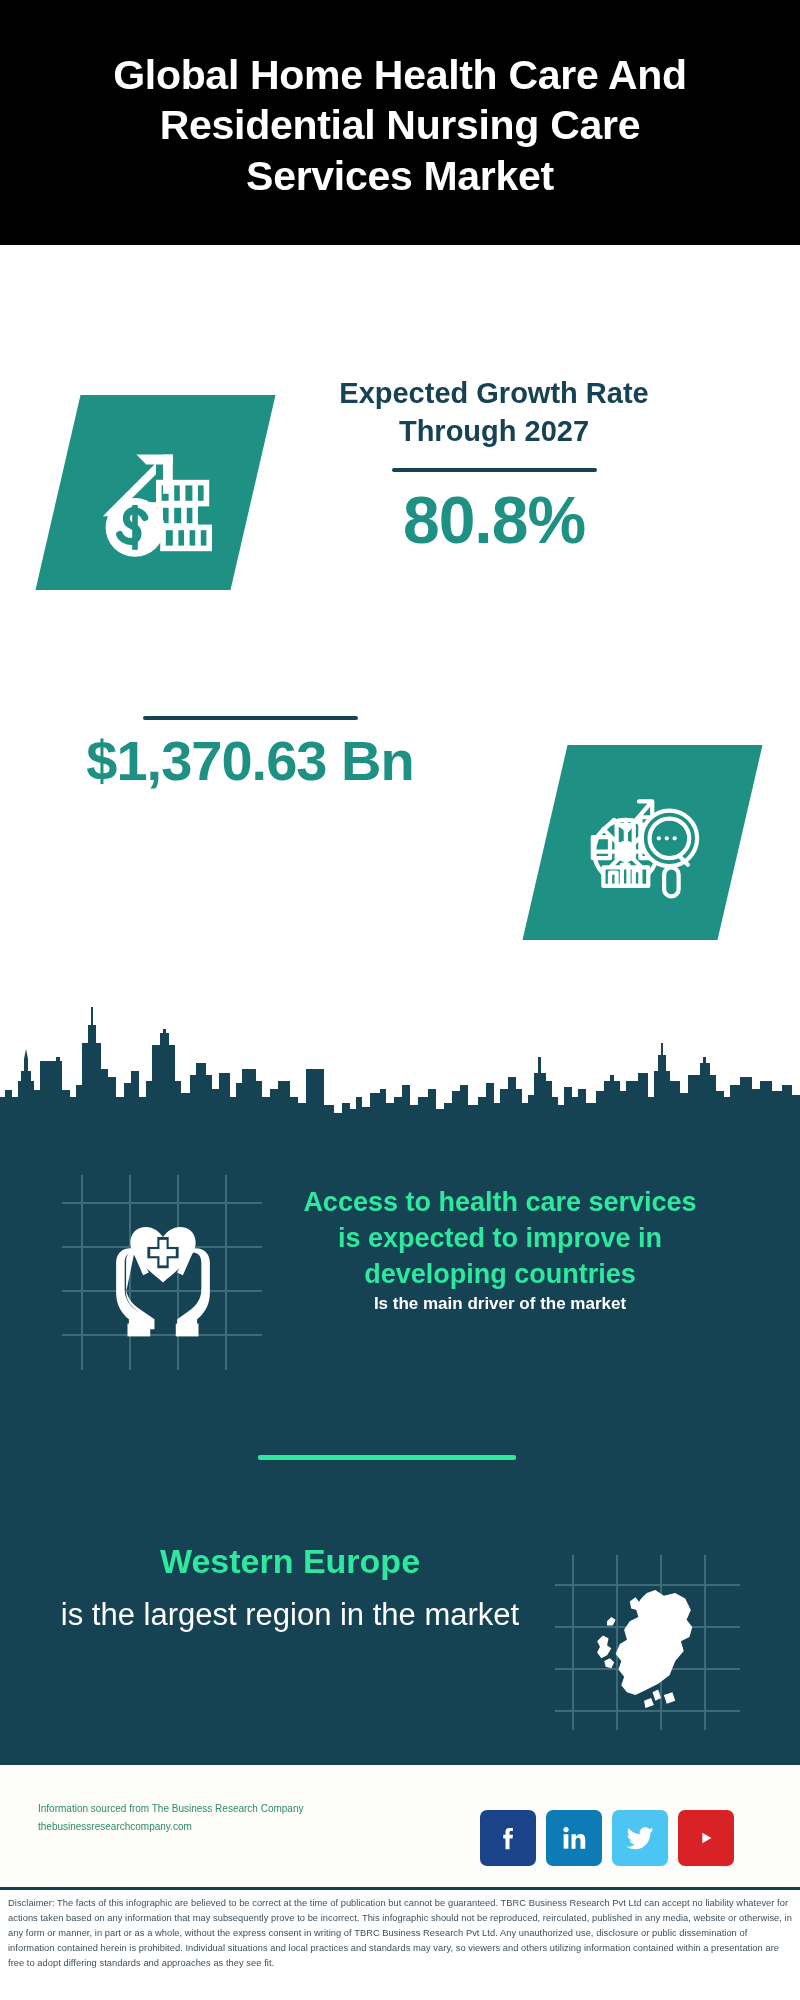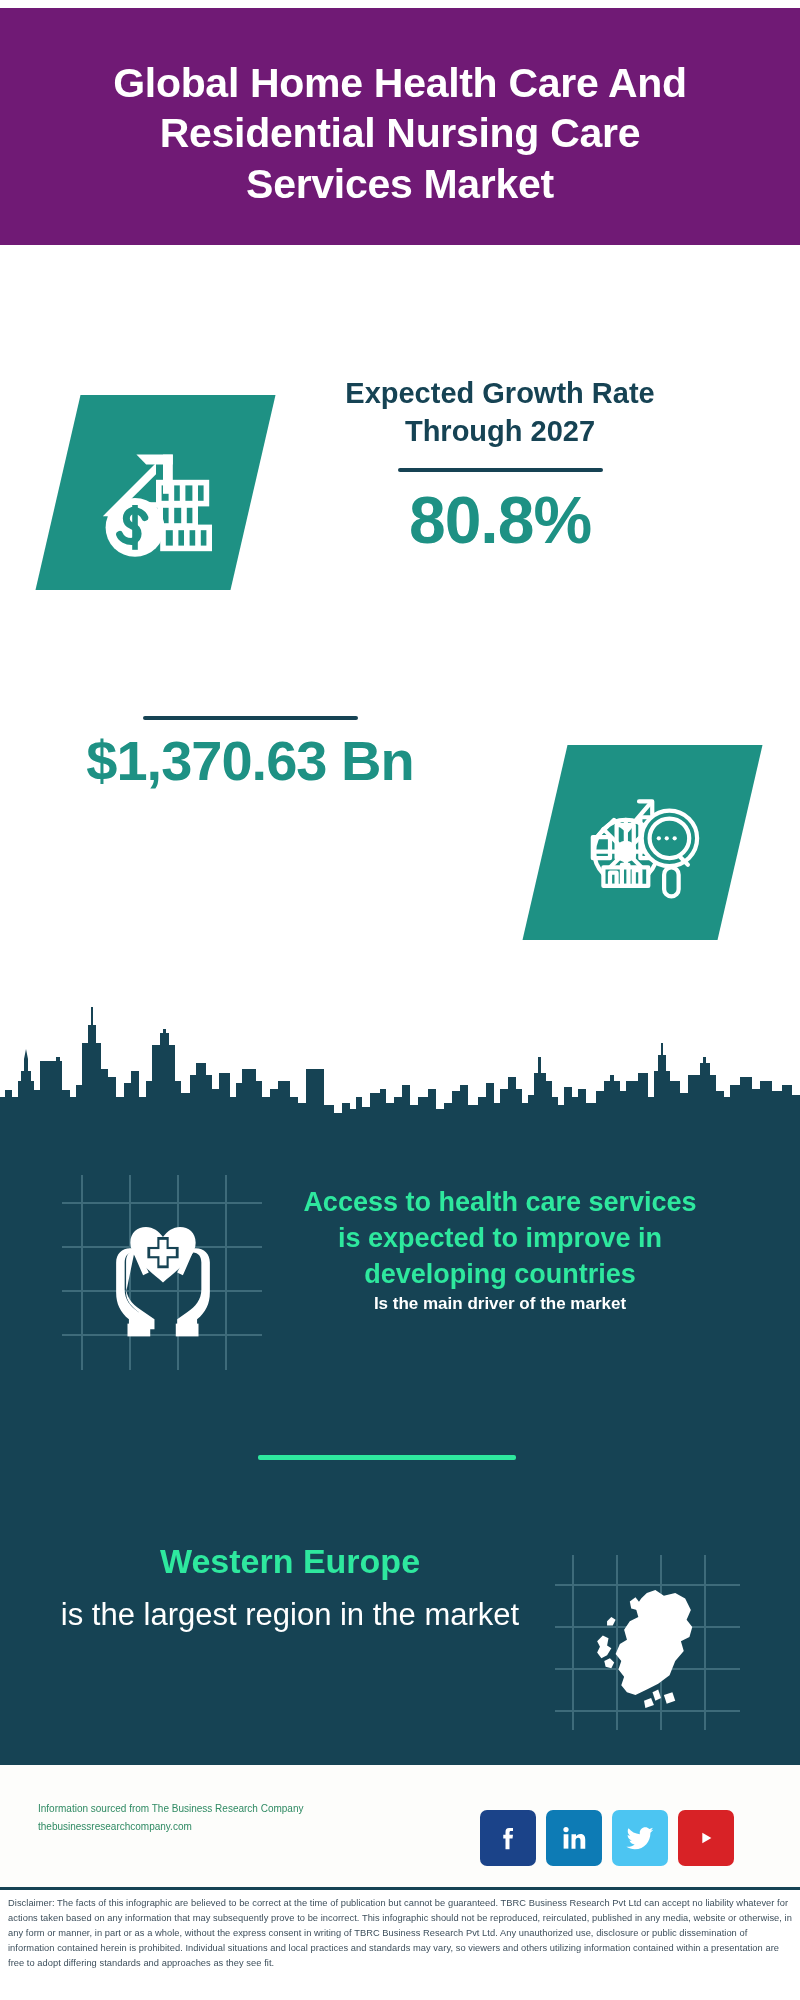--- a/index.html
+++ b/index.html
@@ -7,22 +7,22 @@
     width:800px;height:2000px;
     background:#ffffff;
     font-family:"Liberation Sans",sans-serif;
     overflow:hidden;
   }
   .page{position:relative;width:800px;height:2000px;background:#fff;}
 
   
   .header{
     position:absolute;left:0;top:0;width:800px;height:245px;
-    background:#701a75;
-    display:flex;align-items:center;justify-content:center;margin-top:8px;
+    background:#000000;
+    display:flex;align-items:center;justify-content:center;
   }
   .header-title{
     color:#ffffff;
     font-size:41px;font-weight:bold;line-height:1.22;
     text-align:center;width:640px;letter-spacing:-0.3px;
     padding-top:6px;
   }
 
   
   .mid{position:absolute;left:0;top:245px;width:800px;height:885px;background:#fff;}
@@ -34,21 +34,21 @@
     transform:skewX(-13deg);
   }
   .para-inner{
     position:absolute;inset:0;
     transform:skewX(13deg);
     display:flex;align-items:center;justify-content:center;
   }
 
   
   .growth-tile{left:58px;top:395px;width:195px;height:195px;}
-  .growth-text{position:absolute;left:290px;top:375px;width:420px;text-align:center;}
+  .growth-text{position:absolute;left:284px;top:375px;width:420px;text-align:center;}
   .label{
     color:#164354;font-size:29px;font-weight:bold;line-height:1.3;
   }
   .rule-dark{
     width:205px;height:4px;background:#164354;margin:18px auto 14px auto;border-radius:2px;
   }
   .bigval{color:#1E9184;font-size:66px;font-weight:bold;line-height:1.05;letter-spacing:-1px;}
 
   
   .size-text{position:absolute;left:50px;top:700px;width:400px;text-align:center;}

